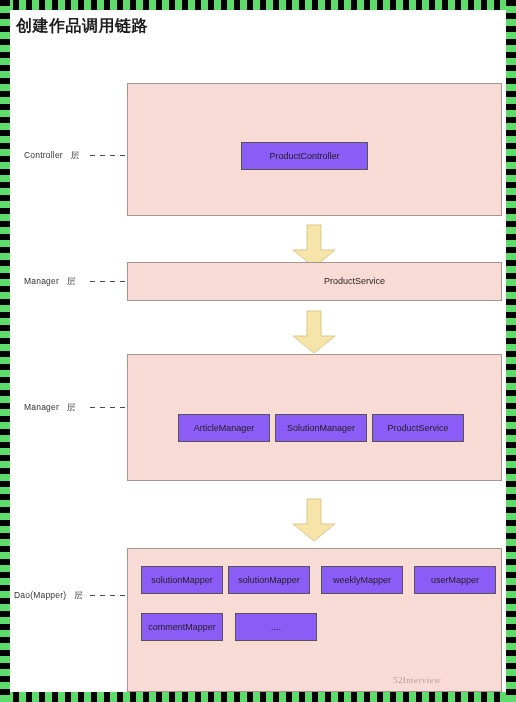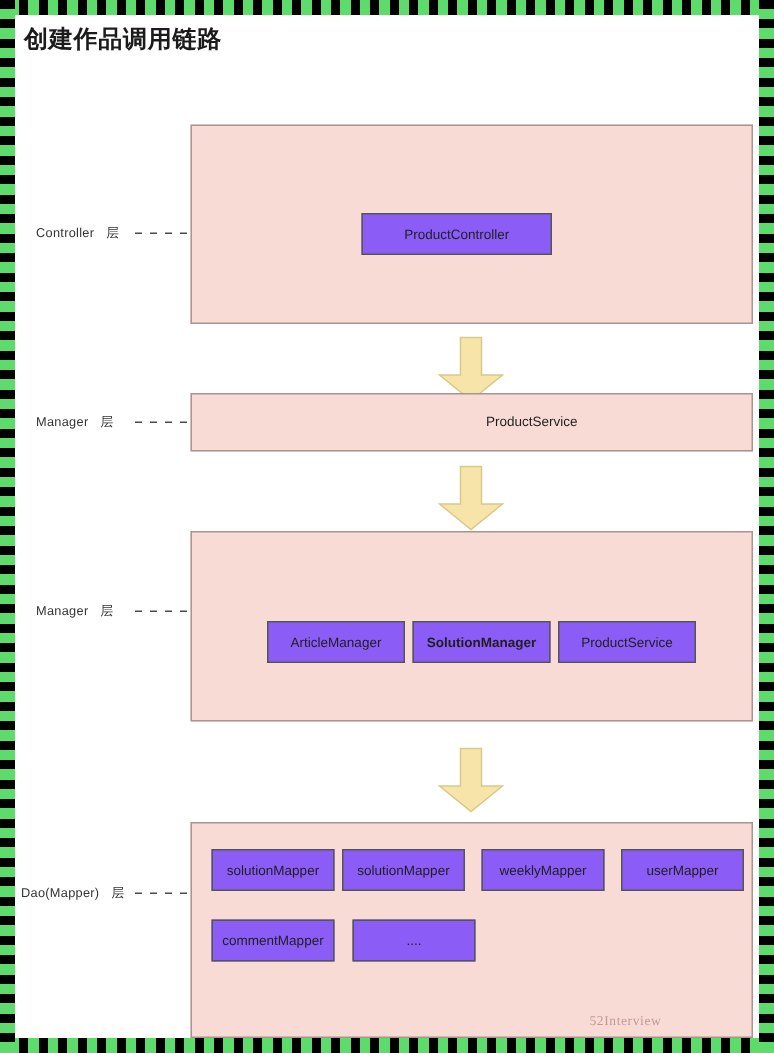--- a/index.html
+++ b/index.html
@@ -184,21 +184,21 @@
     <div class="layer-label" style="left:14px; top:392px;">
       <span>Manager</span><span class="cn">层</span>
     </div>
     <div class="dash-connector" style="left:80px; top:397px; width:36px;"></div>
 
     <div class="layer-band" style="left:117px; top:344px; width:375px; height:127px;"></div>
 
     <div class="comp-box" style="left:168px; top:404px; width:92px; height:28px;">
       <span>ArticleManager</span>
     </div>
-    <div class="comp-box" style="left:265px; top:404px; width:92px; height:28px;font-weight:bold;">
+    <div class="comp-box" style="left:265px; top:404px; width:92px; height:28px;">
       <span>SolutionManager</span>
     </div>
     <div class="comp-box" style="left:362px; top:404px; width:92px; height:28px;">
       <span>ProductService</span>
     </div>
 
     <div class="block-arrow" style="left:281px; top:488px;">
       <svg width="46" height="44" viewBox="0 0 46 44" xmlns="http://www.w3.org/2000/svg">
         <polygon points="16,1 30,1 30,26 44,26 23,43 2,26 16,26" fill="#f7e4a8" stroke="#d8c98a" stroke-width="1"></polygon>
       </svg>

